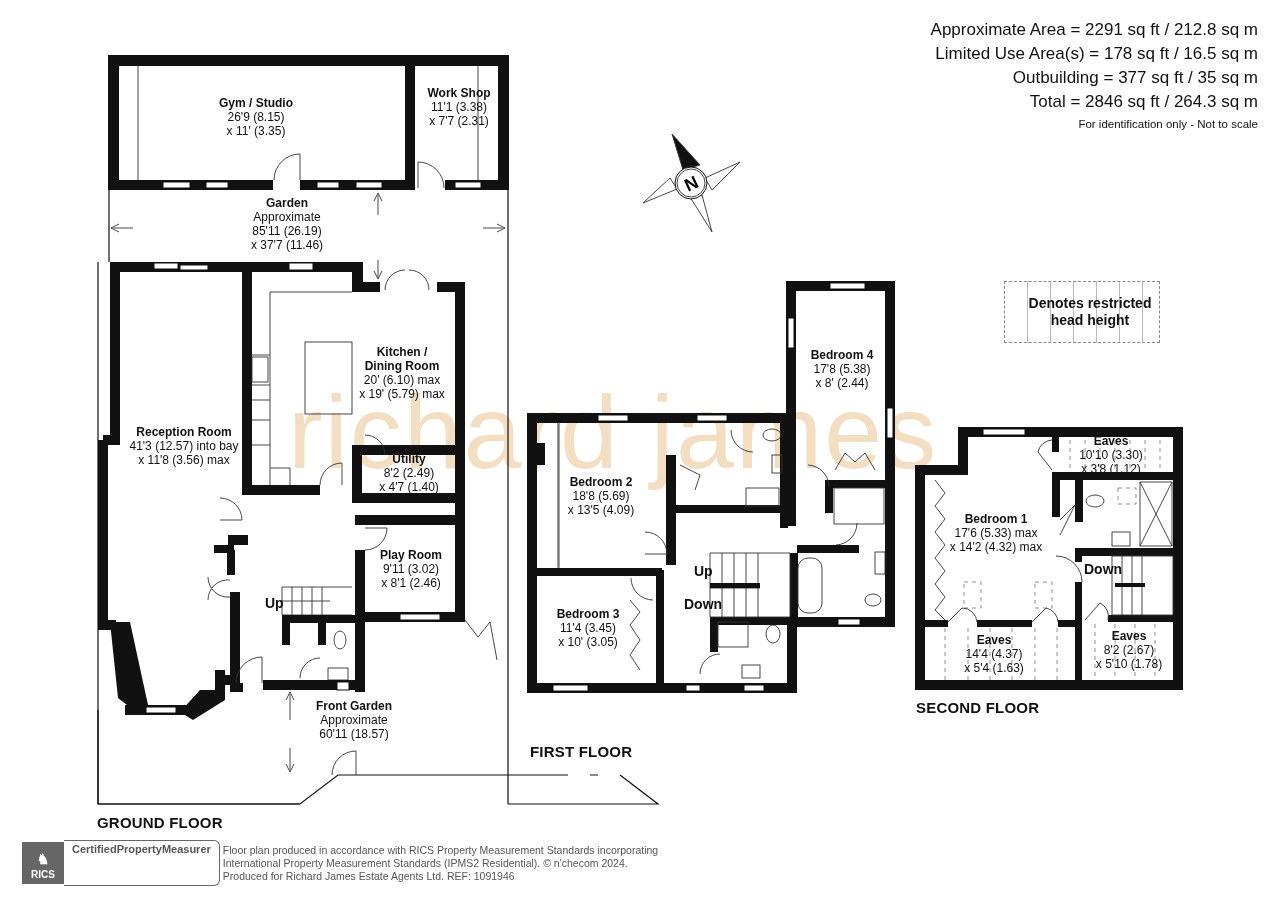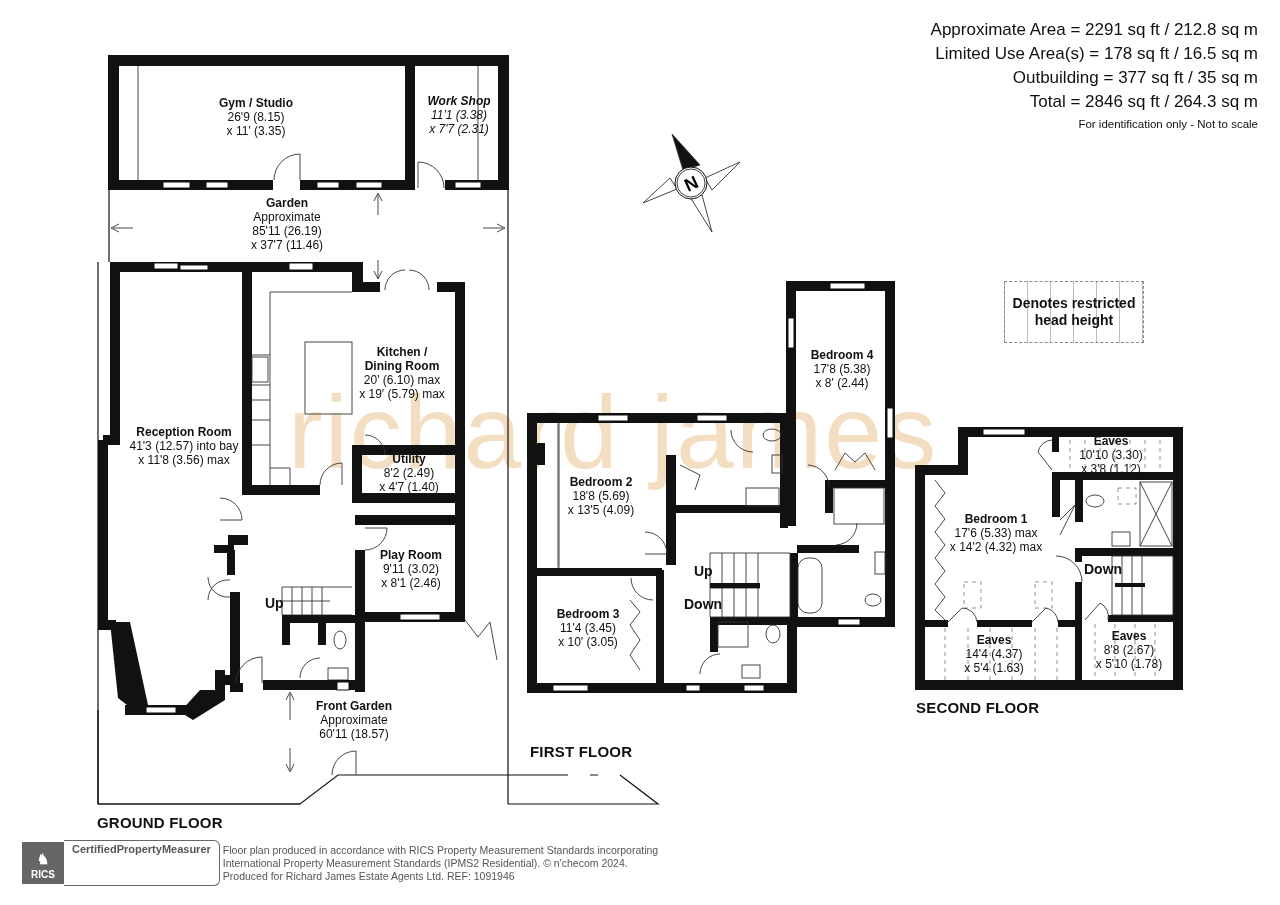--- a/index.html
+++ b/index.html
@@ -12,21 +12,21 @@
   .win{fill:#fff;stroke:#111;stroke-width:1;}
   .wm{font-family:"Liberation Sans",sans-serif;font-size:104px;fill:#f2d6b3;opacity:0.8;letter-spacing:2px;font-weight:300;}
   .lbl{position:absolute;text-align:center;font-size:12px;line-height:14px;transform:translateX(-50%);white-space:nowrap;}
   .lbl .t{font-weight:bold;}
   .floor{position:absolute;font-weight:bold;font-size:15px;letter-spacing:0.2px;}
   .small{position:absolute;font-size:14px;font-weight:bold;}
   .areas{position:absolute;right:22px;top:18px;text-align:right;font-size:17px;line-height:24px;}
   .areas .note{font-size:11.5px;line-height:20px;}
   .legend{position:absolute;left:1004px;top:281px;width:138px;height:60px;border:1px dashed #888;
     background-image:repeating-linear-gradient(90deg,transparent 0,transparent 22px,#bbb 22px,#bbb 23px);
-    text-align:center;font-weight:bold;font-size:14px;line-height:17px;display:flex;flex-direction:column;justify-content:center;}
+    text-align:center;font-weight:bold;font-size:14px;line-height:17px;display:flex;flex-direction:column;justify-content:center;padding-left:16px;}
   .footer{position:absolute;left:22px;top:840px;display:flex;align-items:center;}
   .rics{width:42px;height:42px;background:#666;color:#fff;font-size:10px;font-weight:bold;display:flex;flex-direction:column;align-items:center;justify-content:flex-end;padding-bottom:4px;box-sizing:border-box;}
   .rics .lion{font-size:14px;line-height:16px;margin-bottom:2px;}
   .cert{height:40px;border:1px solid #666;border-left:none;border-radius:0 6px 6px 0;padding:2px 8px;font-size:11px;line-height:12px;font-weight:bold;color:#555;display:flex;flex-direction:row;justify-content:center;}
   .ftext{margin-left:3px;font-size:10.5px;line-height:13px;color:#555;}
 </style>
 </head>
 <body>
 
 <svg id="plan" viewBox="0 0 1280 905" xmlns="http://www.w3.org/2000/svg">
@@ -255,21 +255,21 @@
 <div class="legend">
   <span>Denotes restricted</span>
   <span>head height</span>
 </div>
 
 <div class="lbl" style="left:256px;top:96px;">
   <div class="t">Gym / Studio</div>
     <div>26'9 (8.15)</div>
     <div>x 11' (3.35)</div>
 </div>
-<div class="lbl" style="left:459px;top:94px;font-style:italic;">
+<div class="lbl" style="left:459px;top:86px;">
   <div class="t">Work Shop</div>
     <div>11'1 (3.38)</div>
     <div>x 7'7 (2.31)</div>
 </div>
 <div class="lbl" style="left:287px;top:196px;">
   <div class="t">Garden</div>
     <div>Approximate</div>
     <div>85'11 (26.19)</div>
     <div>x 37'7 (11.46)</div>
 </div>
@@ -331,21 +331,21 @@
     <div>17'6 (5.33) max</div>
     <div>x 14'2 (4.32) max</div>
 </div>
 <div class="lbl" style="left:994px;top:633px;">
   <div class="t">Eaves</div>
     <div>14'4 (4.37)</div>
     <div>x 5'4 (1.63)</div>
 </div>
 <div class="lbl" style="left:1129px;top:629px;">
   <div class="t">Eaves</div>
-    <div>8'8 (2.67)</div>
+    <div>8'2 (2.67)</div>
     <div>x 5'10 (1.78)</div>
 </div>
 <div class="small" style="left:1084px;top:561px;">Down</div>
 <div class="floor" style="left:916px;top:699px;">SECOND FLOOR</div>
 
 <div class="footer">
   <div class="rics">
     <span class="lion">♞</span>
     <span>RICS</span>
   </div>

